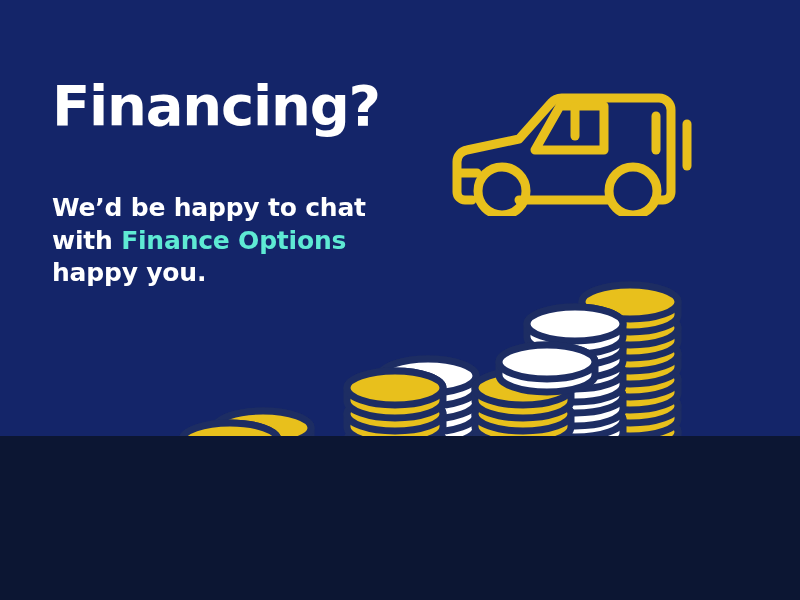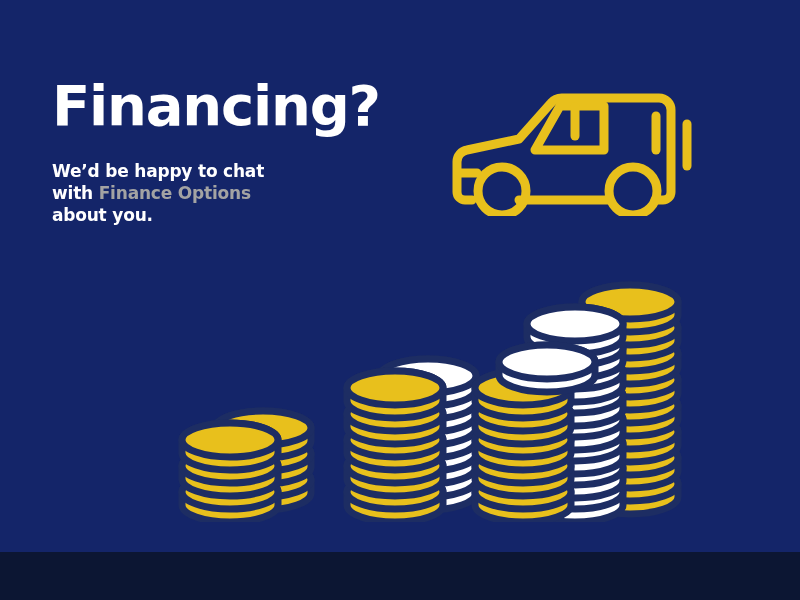--- a/index.html
+++ b/index.html
@@ -7,21 +7,21 @@
     margin: 0;
     padding: 0;
     background: #0c1633;
   }
   body {
     font-family: "Liberation Sans", sans-serif;
   }
   #slide {
     position: relative;
     width: 800px;
-    height: 552px;
+    height: 436px;
     overflow: hidden;
     background: #142569;
   }
   
   .text-block {
     position: absolute;
     left: 52px;
     top: 78px;
     width: 360px;
   }
@@ -29,34 +29,34 @@
     font-family: "DejaVu Sans", "Liberation Sans", sans-serif;
     font-size: 56px;
     line-height: 1.0;
     font-weight: 700;
     color: #ffffff;
     letter-spacing: -1.2px;
     margin: 0;
     white-space: nowrap;
   }
   .subtext {
-    margin-top: 26px;
+    margin-top: 58px;
     font-family: "DejaVu Sans", "Liberation Sans", sans-serif;
-    font-size: 17px;
+    font-size: 25px;
     line-height: 1.30;
     font-weight: 600;
     color: #ffffff;
     letter-spacing: -0.2px;
   }
   .subtext .line {
     display: block;
     white-space: nowrap;
   }
   .accent {
-    color: #a3a3a3;
+    color: #5eead4;
   }
   
   #car-icon {
     position: absolute;
     left: 447px;
     top: 76px;
     width: 272px;
     height: 140px;
   }
   
@@ -72,21 +72,21 @@
 <body>
 
 <div id="slide">
 
   <div class="text-block">
     <h1 class="headline">Financing?</h1>
 
     <div class="subtext">
       <span class="line">We’d be happy to chat</span>
       <span class="line"><span>with </span><span class="accent">Finance Options</span></span>
-      <span class="line">about you.</span>
+      <span class="line">happy you.</span>
     </div>
   </div>
 
   <svg id="car-icon" viewBox="0 0 272 140">
     <g fill="none" stroke="#e8c01c" stroke-width="9" stroke-linecap="round" stroke-linejoin="round">
 
       <path d="M 25 124
                L 18 124
                A 8 8 0 0 1 10 116
                L 10 86

